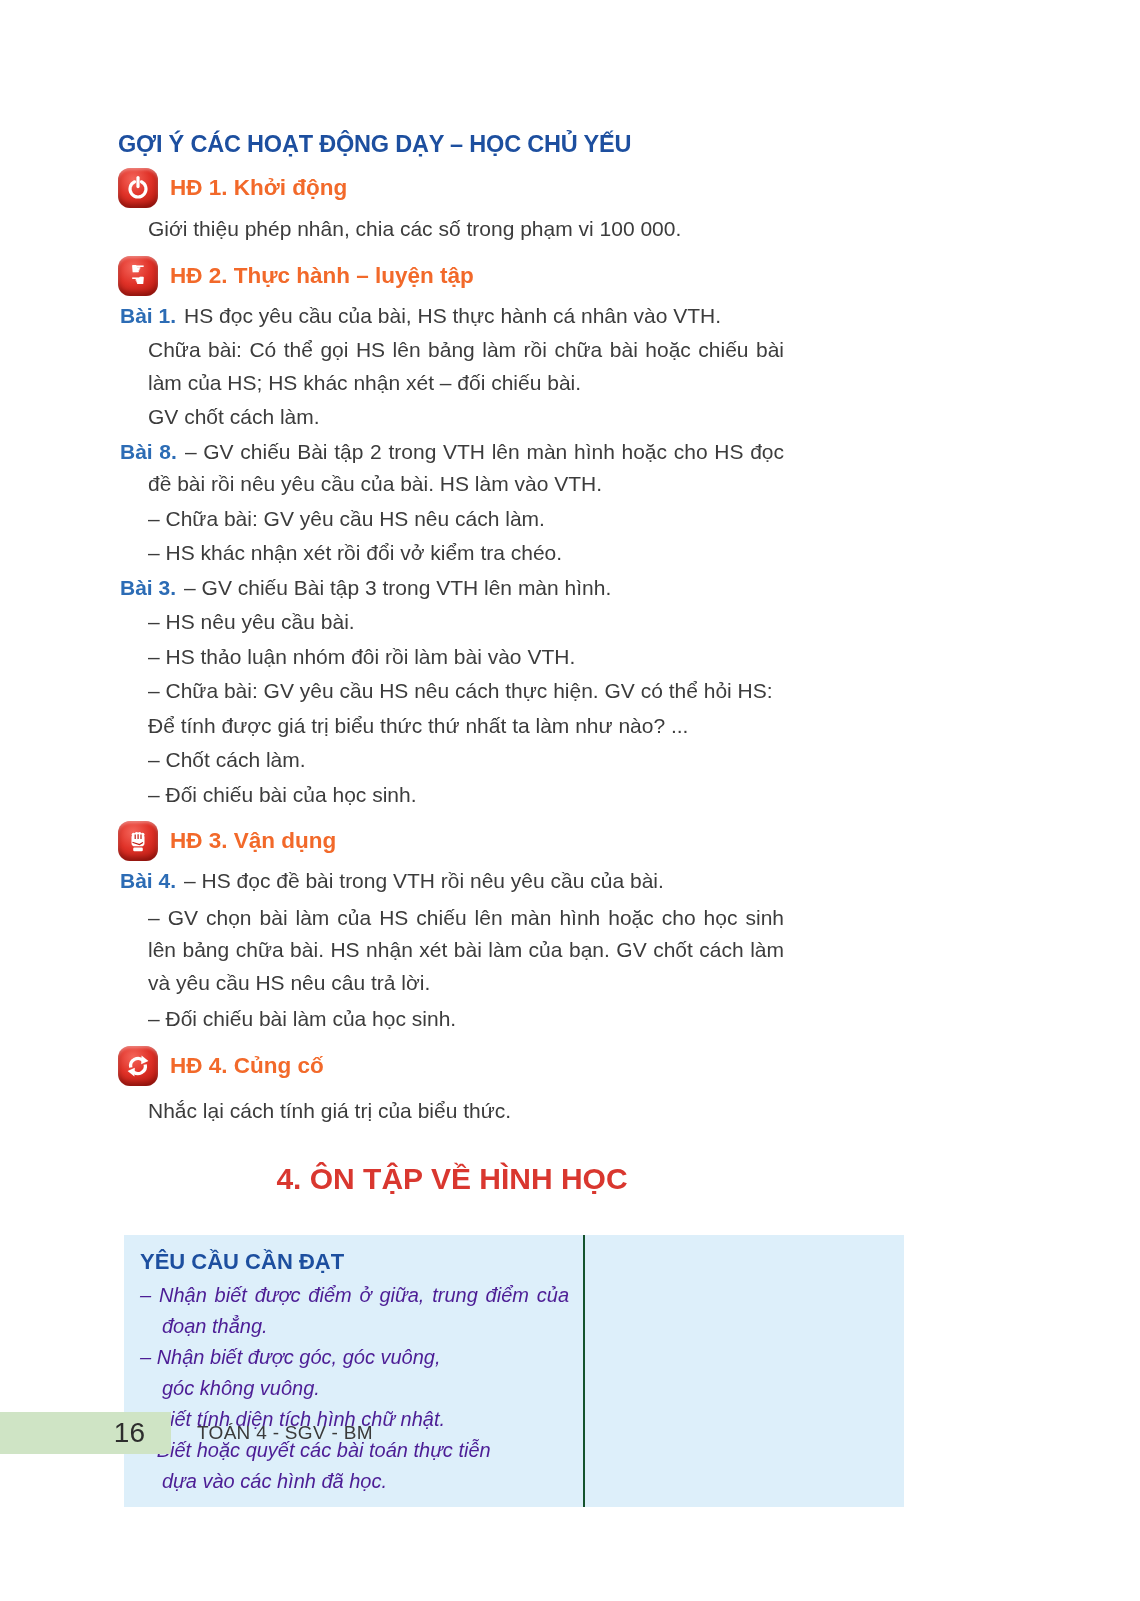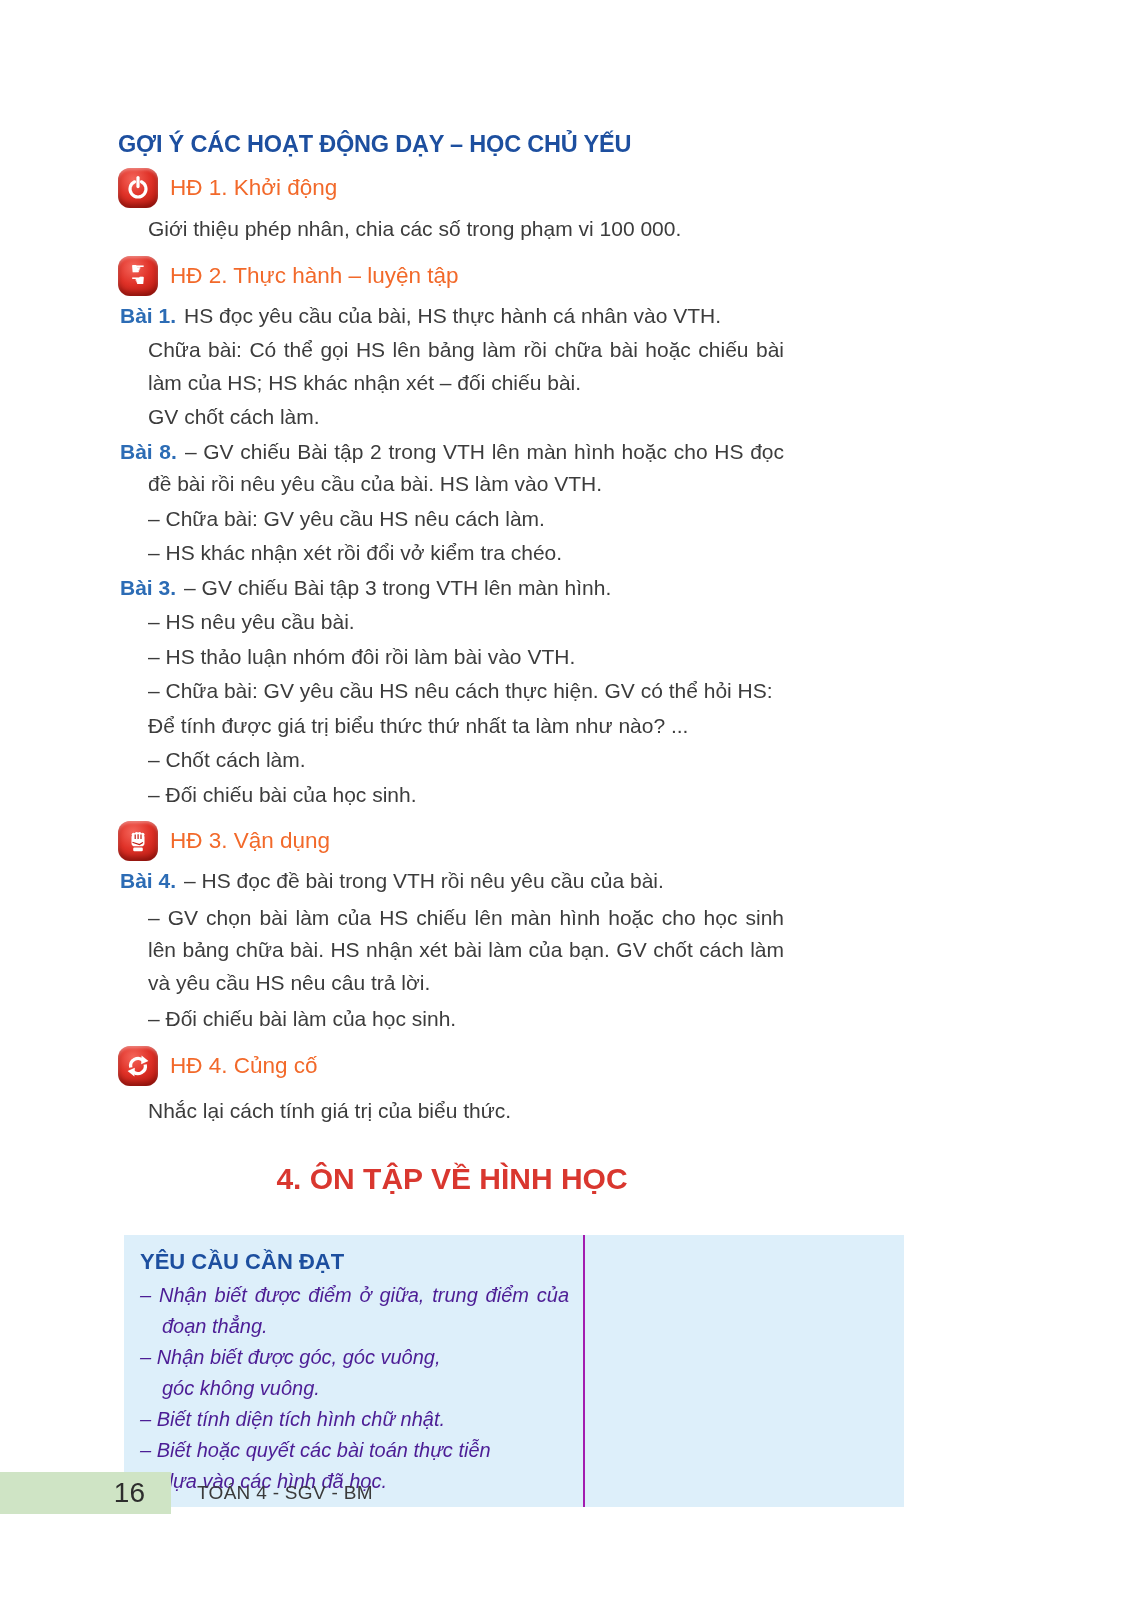--- a/index.html
+++ b/index.html
@@ -27,21 +27,21 @@
     margin-top:9px;
   }
   .hd-icon{
     width:40px;height:40px;flex:0 0 40px;
     border-radius:12px;
     background:radial-gradient(circle at 38% 28%, #f4655a 0%, #e03228 45%, #a91209 100%);
     box-shadow:inset 0 -4px 5px rgba(60,0,0,.35), inset 0 2px 3px rgba(255,255,255,.35);
     display:flex;align-items:center;justify-content:center;
   }
   .activity-title{
-    font-size:22.5px;font-weight:400;color:#f2692a;line-height:26px;
+    font-size:22.5px;font-weight:700;color:#f2692a;line-height:26px;
   }
   .hands-glyph{
     font-family:"DejaVu Sans",sans-serif;
     color:#ffffff;font-size:16px;line-height:12px;text-align:center;
     transform:translateY(-1px);
   }
   .hands-glyph span{display:block;}
 
   p{margin:2px;font-size:21px;line-height:32.5px;color:#3c3c3c;}
   .ind{padding-left:28px;}
@@ -64,38 +64,38 @@
     display:flex;
     margin:36px 0 0 6px;
     width:927px;
     background:#ddeffa;
     box-sizing:border-box;
   }
   .req-cell{
     box-sizing:border-box;
     padding:13px 14px 10px 16px;
   }
-  .req-cell.left{width:461px;border-right:2px solid #a21caf;}
+  .req-cell.left{width:461px;border-right:2px solid #14532d;}
   .req-cell.right{width:466px;}
   .req-header{
     font-size:22px;font-weight:700;color:#1d4f9f;
     line-height:28px;margin:0 0 4px 0;
   }
   .req-item{
     font-size:20px;font-style:italic;line-height:31px;
     color:#4c1d95;
     padding-left:22px;text-indent:-22px;
     white-space:pre-line;
     margin:0;
   }
   .req-cell.left .req-item{text-align:justify;}
   .req-cell.right .req-item + .req-item{margin-top:11px;}
 
   .footer{
-    position:absolute;left:0;top:1472px;
+    position:absolute;left:0;top:1412px;
     display:flex;align-items:center;
     width:100%;
   }
   .page-badge{
     width:171px;height:42px;
     background:#cfe4c5;
     display:flex;align-items:center;justify-content:flex-end;
     padding-right:26px;box-sizing:border-box;
     font-size:28px;color:#2d2d2d;
   }

